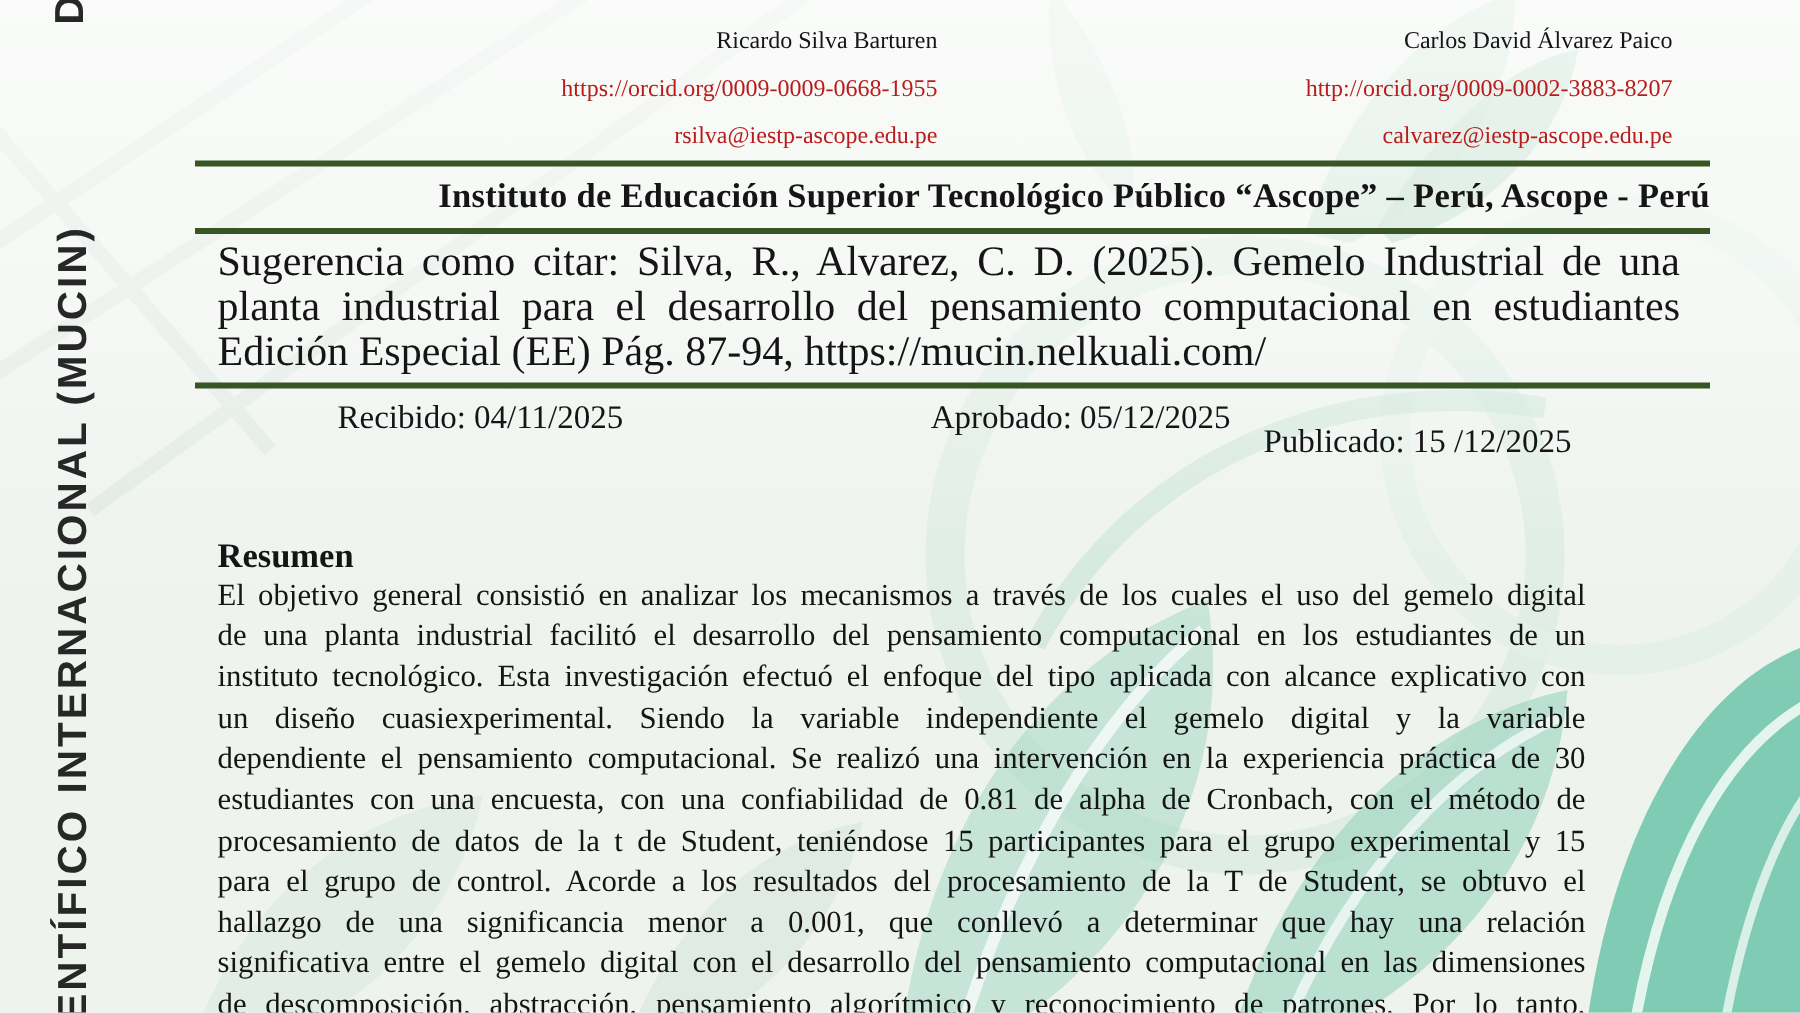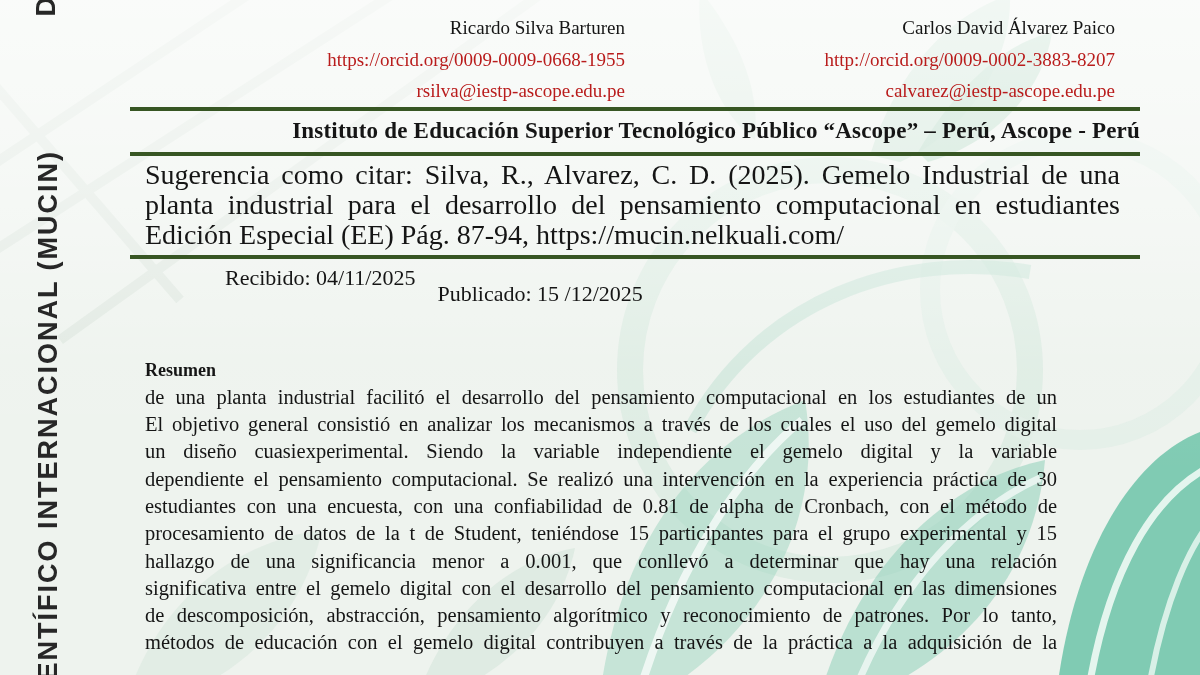--- a/index.html
+++ b/index.html
@@ -26,21 +26,21 @@
     position:absolute; left:31px; top:-5px; z-index:2;
     transform-origin:0 0; transform:rotate(-90deg) translateX(-100%);
     white-space:nowrap;
     font-family:"Liberation Sans", sans-serif;
     font-weight:bold; font-size:27px; letter-spacing:2px; color:#272727;
   }
 
   .content { position:absolute; left:130px; top:0; width:1010px; z-index:2; }
 
   .authors-row { display:flex; padding-top:12px; }
-  .author-col { width:495px; text-align:right; font-size:19px; line-height:31.5px; }
+  .author-col { width:495px; text-align:right; font-size:16px; line-height:31.5px; }
   .author-col + .author-col { width:515px; padding-right:25px; }
   .author-col .orcid, .author-col .email { color:#b91c1c; text-decoration:none; }
 
   .rule { height:4px; background:#375623; }
 
   .institution {
     font-weight:bold; font-size:23px; text-align:right;
     padding:7px 0 8px 0; letter-spacing:.2px;
   }
 
@@ -48,21 +48,21 @@
     font-size:28px; line-height:30px; text-align:justify;
     padding:4px 20px 5px 15px;
   }
 
   .dates { display:flex; font-size:22px; padding:6px 0 4px 0; white-space:nowrap; }
   .date-received  { margin-left:95px;text-align:right; }
   .date-approved  { margin-left:205px; }
   .date-published { margin-left:22px;margin-top:16px; }
 
   .abstract { margin:46px 83px 0 15px; }
-  .abstract-heading { font-weight:bold; font-size:18px; line-height:27.3px; }
+  .abstract-heading { font-weight:bold; font-size:23px; line-height:27.3px; }
   .abs-line {
     font-size:20.5px; line-height:27.3px; height:27.3px; overflow:hidden;
     text-align:justify; text-align-last:justify;
   }
 </style>
 </head>
 <body>
 
 <svg class="bg" viewBox="0 0 1200 675" width="1200" height="675" aria-hidden="true">
   <g stroke="#d7e2d9" stroke-width="10" fill="none" opacity=".55">
@@ -113,33 +113,36 @@
   <div class="institution">Instituto de Educación Superior Tecnológico Público “Ascope” – Perú, Ascope - Perú</div>
 
   <div class="rule"></div>
 
   <div class="citation">Sugerencia como citar: Silva, R., Alvarez, C. D. (2025). Gemelo Industrial de una planta industrial para el desarrollo del pensamiento computacional en estudiantes Edición Especial (EE) Pág. 87-94, https://mucin.nelkuali.com/</div>
 
   <div class="rule"></div>
 
   <div class="dates">
     <span class="date-received">Recibido: 04/11/2025</span>
+    <span class="date-approved">Aprobado: 05/12/2025</span>
     <span class="date-published">Publicado: 15 /12/2025</span>
   </div>
 
   <div class="abstract">
     <div class="abstract-heading">Resumen</div>
     <div>
 
-    <div class="abs-line">de una planta industrial facilitó el desarrollo del pensamiento computacional en los estudiantes de un</div>
-        <div class="abs-line">El objetivo general consistió en analizar los mecanismos a través de los cuales el uso del gemelo digital</div>
+    <div class="abs-line">El objetivo general consistió en analizar los mecanismos a través de los cuales el uso del gemelo digital</div>
+        <div class="abs-line">de una planta industrial facilitó el desarrollo del pensamiento computacional en los estudiantes de un</div>
+        <div class="abs-line">instituto tecnológico. Esta investigación efectuó el enfoque del tipo aplicada con alcance explicativo con</div>
         <div class="abs-line">un diseño cuasiexperimental. Siendo la variable independiente el gemelo digital y la variable</div>
         <div class="abs-line">dependiente el pensamiento computacional. Se realizó una intervención en la experiencia práctica de 30</div>
         <div class="abs-line">estudiantes con una encuesta, con una confiabilidad de 0.81 de alpha de Cronbach, con el método de</div>
         <div class="abs-line">procesamiento de datos de la t de Student, teniéndose 15 participantes para el grupo experimental y 15</div>
+        <div class="abs-line">para el grupo de control. Acorde a los resultados del procesamiento de la T de Student, se obtuvo el</div>
         <div class="abs-line">hallazgo de una significancia menor a 0.001, que conllevó a determinar que hay una relación</div>
         <div class="abs-line">significativa entre el gemelo digital con el desarrollo del pensamiento computacional en las dimensiones</div>
         <div class="abs-line">de descomposición, abstracción, pensamiento algorítmico y reconocimiento de patrones. Por lo tanto,</div>
         <div class="abs-line">métodos de educación con el gemelo digital contribuyen a través de la práctica a la adquisición de la</div>
       </div>
   </div>
 
 </div>
 
 </body></html>

